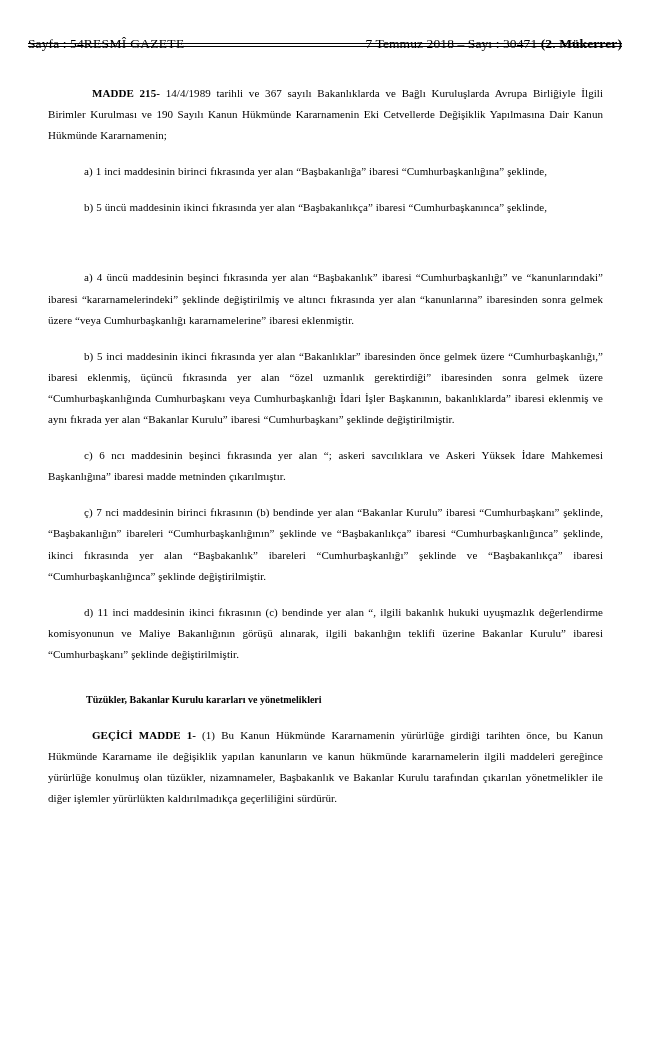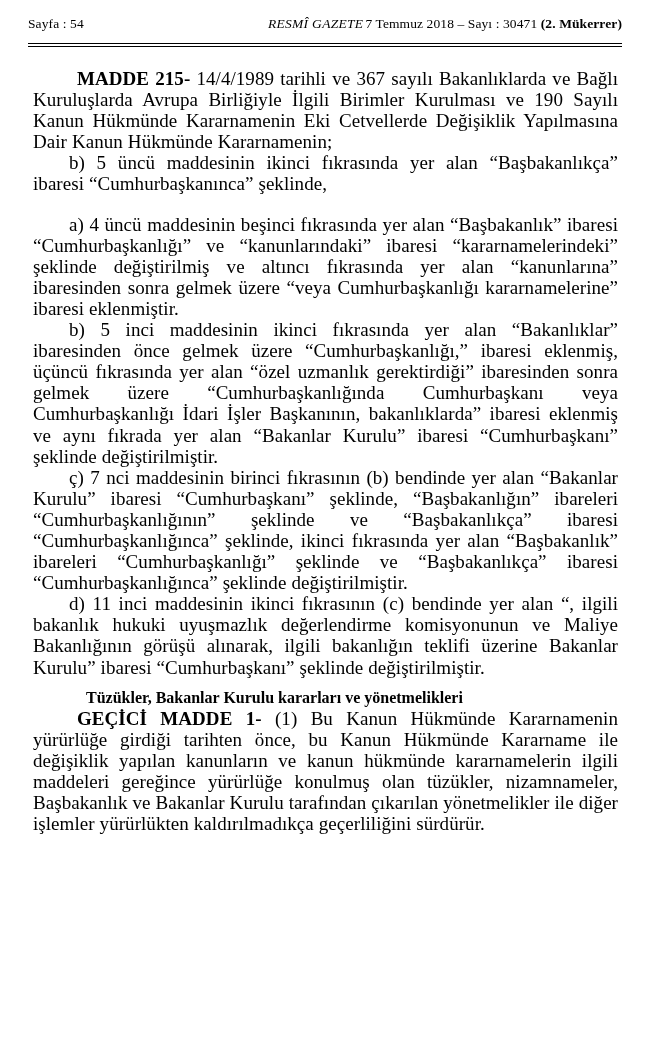--- a/index.html
+++ b/index.html
@@ -20,38 +20,37 @@
     position: relative;
     width: 650px;
     height: 1045px;
     background: #ffffff;
     box-sizing: border-box;
   }
 
   
   .page-header {
     position: absolute;
-    top: 16px;
+    top: 36px;
     left: 28px;
     right: 28px;
     height: 22px;
     display: flex;
     align-items: baseline;
     font-size: 13.5px;
     letter-spacing: 0.1px;
     white-space: nowrap;
   }
   .hdr-left {
     flex: 0 0 auto;
   }
   .hdr-center {
     flex: 1 1 auto;
-    text-align: right;
+    text-align: left;
     padding-right: 2px;
-    font-style: italic;
   }
   .hdr-right {
     flex: 0 0 auto;
     text-align: right;
   }
   .hdr-center .gaz-title {
     letter-spacing: 0.3px;
   }
   .hdr-right .mukerrer {
     font-weight: bold;
@@ -70,42 +69,42 @@
 
   
   .content {
     position: absolute;
     left: 33px;
     top: 68px;
     width: 585px;
   }
 
   p.para {
-    margin: 0;
+    margin: 15px;
     text-align: justify;
     text-justify: inter-word;
-    font-size: 19px;
+    font-size: 11px;
     line-height: 21.1px;
     letter-spacing: 0.05px;
     word-spacing: 0.2px;
   }
   p.indent {
     text-indent: 36px;
   }
   p.indent-lg {
     text-indent: 44px;
   }
   .gap-sm { height: 9px; }
   .gap-md { height: 19px; }
 
   .b { font-weight: bold; }
 
   h2.sub-heading {
     margin: 0;
-    font-size: 16px;
+    font-size: 10px;
     line-height: 21.1px;
     font-weight: bold;
     text-align: left;
     text-indent: 53px;
   }
 </style>
 </head>
 <body>
 
 <div class="page">
@@ -118,26 +117,28 @@
     <span class="hdr-right">
       <span>7 Temmuz 2018 – Sayı : 30471</span>
       <span class="mukerrer">(2. Mükerrer)</span>
     </span>
   </div>
   <div class="header-rule"></div>
 
   <div class="content">
 
     <p class="para indent-lg"><span class="b">MADDE 215-</span><span> 14/4/1989 tarihli ve 367 sayılı Bakanlıklarda ve Bağlı Kuruluşlarda Avrupa Birliğiyle İlgili Birimler Kurulması ve 190 Sayılı Kanun Hükmünde Kararnamenin Eki Cetvellerde Değişiklik Yapılmasına Dair Kanun Hükmünde Kararnamenin;</span></p>
+    <p class="para indent">a) 1 inci maddesinin birinci fıkrasında yer alan “Başbakanlığa” ibaresi “Cumhurbaşkanlığına” şeklinde,</p>
     <p class="para indent">b) 5 üncü maddesinin ikinci fıkrasında yer alan “Başbakanlıkça” ibaresi “Cumhurbaşkanınca” şeklinde,</p>
 
     <div class="gap-md"></div>
 
     <p class="para indent">a) 4 üncü maddesinin beşinci fıkrasında yer alan “Başbakanlık” ibaresi “Cumhurbaşkanlığı” ve “kanunlarındaki” ibaresi “kararnamelerindeki” şeklinde değiştirilmiş ve altıncı fıkrasında yer alan “kanunlarına” ibaresinden sonra gelmek üzere “veya Cumhurbaşkanlığı kararnamelerine” ibaresi eklenmiştir.</p>
     <p class="para indent">b) 5 inci maddesinin ikinci fıkrasında yer alan “Bakanlıklar” ibaresinden önce gelmek üzere “Cumhurbaşkanlığı,” ibaresi eklenmiş, üçüncü fıkrasında yer alan “özel uzmanlık gerektirdiği” ibaresinden sonra gelmek üzere “Cumhurbaşkanlığında Cumhurbaşkanı veya Cumhurbaşkanlığı İdari İşler Başkanının, bakanlıklarda” ibaresi eklenmiş ve aynı fıkrada yer alan “Bakanlar Kurulu” ibaresi “Cumhurbaşkanı” şeklinde değiştirilmiştir.</p>
+    <p class="para indent">c) 6 ncı maddesinin beşinci fıkrasında yer alan “; askeri savcılıklara ve Askeri Yüksek İdare Mahkemesi Başkanlığına” ibaresi madde metninden çıkarılmıştır.</p>
     <p class="para indent">ç) 7 nci maddesinin birinci fıkrasının (b) bendinde yer alan “Bakanlar Kurulu” ibaresi “Cumhurbaşkanı” şeklinde, “Başbakanlığın” ibareleri “Cumhurbaşkanlığının” şeklinde ve “Başbakanlıkça” ibaresi “Cumhurbaşkanlığınca” şeklinde,  ikinci fıkrasında yer alan “Başbakanlık” ibareleri “Cumhurbaşkanlığı” şeklinde ve “Başbakanlıkça” ibaresi “Cumhurbaşkanlığınca” şeklinde değiştirilmiştir.</p>
     <p class="para indent">d) 11 inci maddesinin ikinci fıkrasının (c) bendinde yer alan “, ilgili bakanlık hukuki uyuşmazlık değerlendirme komisyonunun ve Maliye Bakanlığının görüşü alınarak, ilgili bakanlığın teklifi üzerine Bakanlar Kurulu” ibaresi “Cumhurbaşkanı” şeklinde değiştirilmiştir.</p>
 
     <div class="gap-sm"></div>
 
     <h2 class="sub-heading">Tüzükler, Bakanlar Kurulu kararları ve yönetmelikleri</h2>
     <p class="para indent-lg"><span class="b">GEÇİCİ MADDE 1-</span><span> (1) Bu Kanun Hükmünde Kararnamenin yürürlüğe girdiği tarihten önce, bu Kanun Hükmünde Kararname ile değişiklik yapılan kanunların ve kanun hükmünde kararnamelerin ilgili maddeleri gereğince yürürlüğe konulmuş olan tüzükler, nizamnameler, Başbakanlık ve Bakanlar Kurulu tarafından çıkarılan yönetmelikler ile diğer işlemler yürürlükten kaldırılmadıkça geçerliliğini sürdürür.</span></p>
 
   </div>
 </div>

